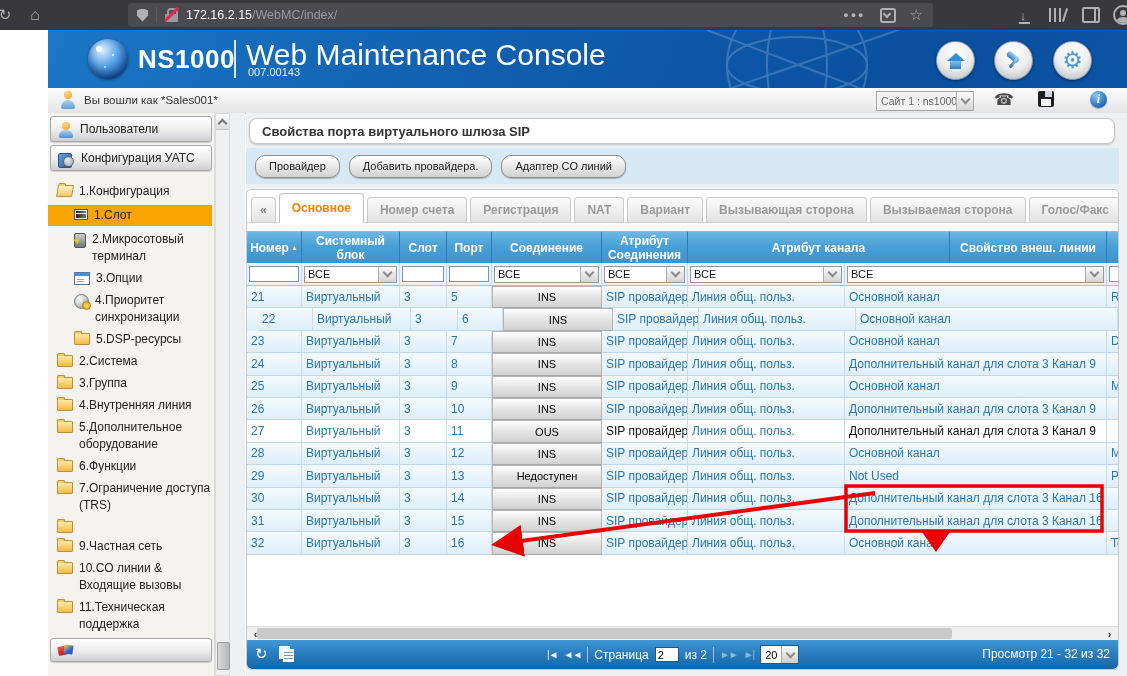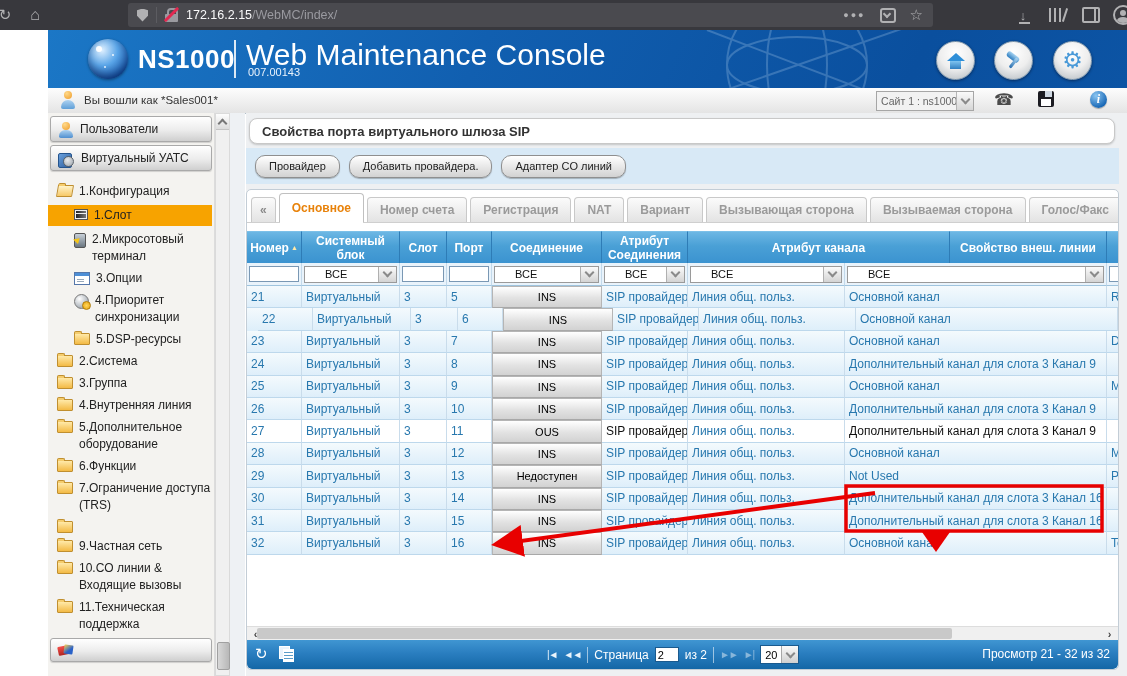--- a/index.html
+++ b/index.html
@@ -140,21 +140,21 @@
   .tablewrap{margin-top:8px;flex:0 0 auto;}
   .trow{display:flex;}
   .th{background:linear-gradient(#6db7e4,#4aa0d6 45%,#3b93d0);color:#fff;font-weight:bold;font-size:12px;
     display:flex;align-items:center;justify-content:center;text-align:center;border-right:1px solid #2e7cb6;border-top:1px solid #7cc0e8;
     box-sizing:border-box;height:32px;line-height:14px;padding:0 2px;}
   .th .sort{font-size:7px;color:#ffe9a8;margin-left:2px;}
   .fcell{background:#e9f3fb;border-right:1px solid #c3d9ea;border-bottom:1px solid #9fc4de;box-sizing:border-box;height:23px;
     display:flex;align-items:center;padding:0 2px;}
   .fin{width:100%;height:16px;border:1px solid #7a98b4;background:#fff;box-sizing:border-box;font-size:11px;padding:0 2px;}
   .fsel{width:100%;height:17px;border:1px solid #9a9a9a;background:#fff;display:flex;align-items:center;box-sizing:border-box;}
-  .fsel .val{flex:1;font-size:11px;color:#111;padding-left:3px;margin-left:17px;}
+  .fsel .val{flex:1;font-size:11px;color:#111;padding-left:3px;}
   .fsel .arr{width:17px;height:100%;background:linear-gradient(#fafafa,#d4d4d4);border-left:1px solid #b0b0b0;display:flex;align-items:center;justify-content:center;}
   .dr{display:flex;height:22.4px;background:linear-gradient(#f4fafd,#ddeefa);}
   .dr.white{background:#fff;}
   .td{font-size:12px;color:#2878ae;display:flex;align-items:center;padding:0 4px;border-right:1px solid #c9dceb;border-bottom:1px solid #bdd8ec;
     box-sizing:border-box;white-space:nowrap;overflow:hidden;}
   .td.dark{color:#111;}
   .td.status{justify-content:center;color:#000;font-size:11px;background:linear-gradient(#ffffff,#e2e2e2 55%,#d2d2d2);border:1px solid #b5b5b5;border-bottom:1px solid #a8a8a8;}
   .spacer{flex:1 1 auto;}
 
   
@@ -269,21 +269,21 @@
   </div>
 
   <div class="sidebar">
     <div class="menu-col">
       <div class="sbtn">
         <span class="ic-user tico"></span>
         <span>Пользователи</span>
       </div>
       <div class="sbtn">
         <span class="ic-config tico"></span>
-        <span>Виртуальный УАТС</span>
+        <span>Конфигурация УАТС</span>
       </div>
       <div class="tree" id="tree">
           <div class="titem lv1">
             <span class="tico ic-folder open"></span>
             <span class="lbl">1.Конфигурация</span>
           </div>
           <div class="titem lv2 selected">
             <span class="tico ic-slot">
               <i></i>
               <i></i>

